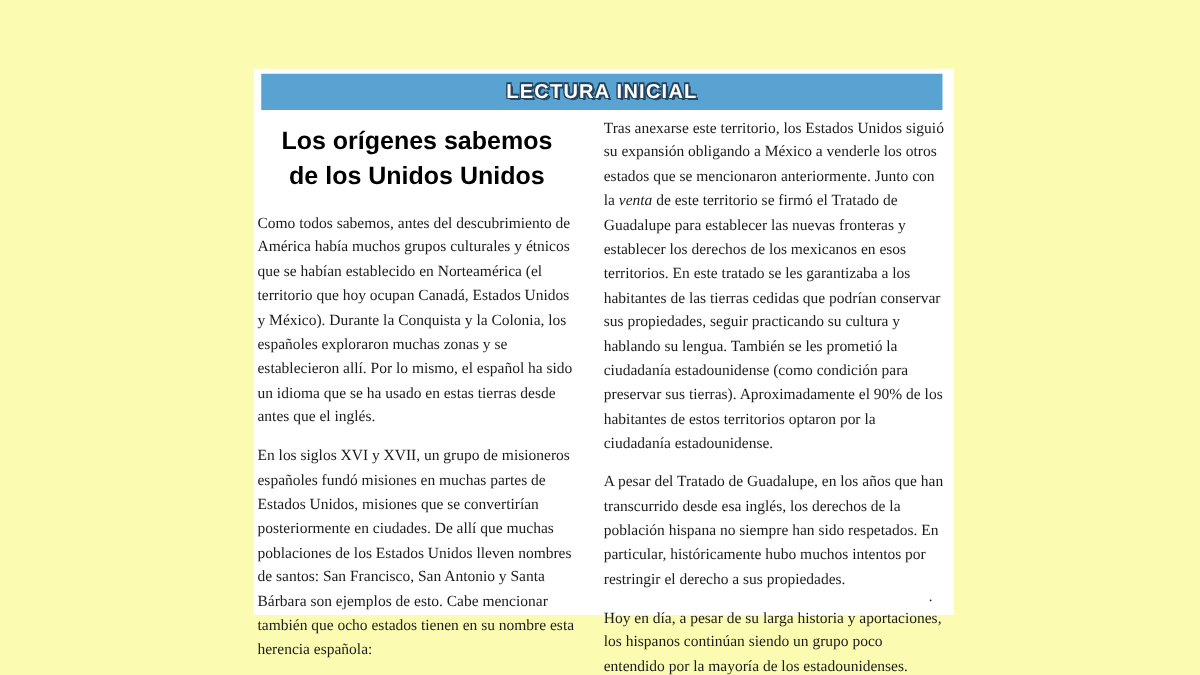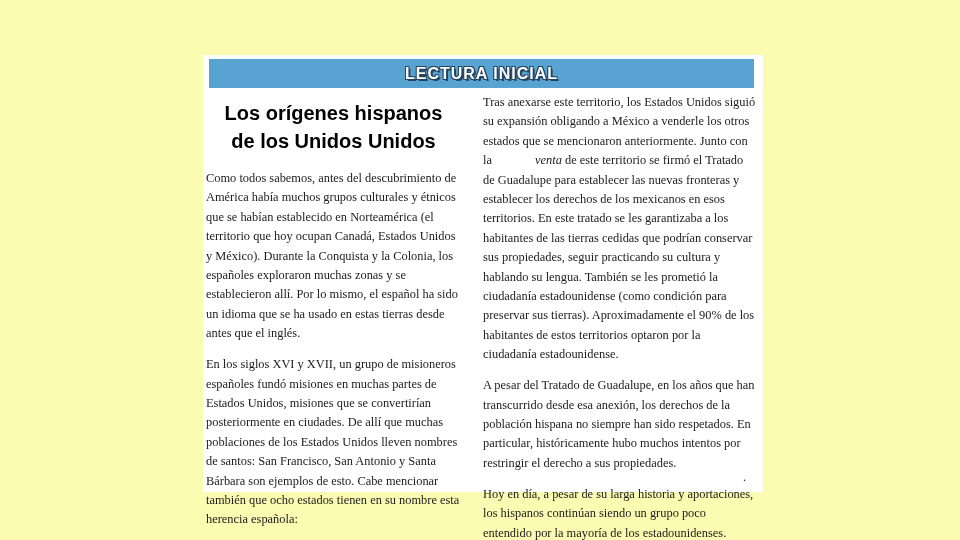--- a/index.html
+++ b/index.html
@@ -74,21 +74,20 @@
   }
   .doc-title .title-line {
     display: block;
     white-space: nowrap;
   }
   .col p {
     margin: 0 0 11.5px 0;
   }
   .italic {
     font-style: italic;
-    margin-left: 40px;
   }
   .footnote-dot {
     position: absolute;
     left: 540px;
     top: 415px;
     font-size: 12px;
     color: #1B1B1B;
   }
 </style>
 </head>
@@ -96,28 +95,28 @@
 
 <div class="canvas">
   <div class="page">
 
     <div class="header-band">
       <span class="band-label">LECTURA INICIAL</span>
     </div>
 
     <div class="col col-left">
       <div class="doc-title">
-        <span class="title-line">Los orígenes hispanos</span>
+        <span class="title-line">Los orígenes sabemos</span>
         <span class="title-line">de los Unidos Unidos</span>
       </div>
       <p>Como todos sabemos, antes del descubrimiento de América había muchos grupos culturales y étnicos que se habían establecido en Norteamérica (el territorio que hoy ocupan Canadá, Estados Unidos y México). Durante la Conquista y la Colonia, los españoles exploraron muchas zonas y se establecieron allí. Por lo mismo, el español ha sido un idioma que se ha usado en estas tierras desde antes que el inglés.</p>
       <p>En los siglos XVI y XVII, un grupo de misioneros españoles fundó misiones en muchas partes de Estados Unidos, misiones que se convertirían posteriormente en ciudades. De allí que muchas poblaciones de los Estados Unidos lleven nombres de santos: San Francisco, San Antonio y Santa Bárbara son ejemplos de esto. Cabe mencionar también que ocho estados tienen en su nombre esta herencia española:</p>
     </div>
 
     <div class="col col-right">
       <p><span>Tras anexarse este territorio, los Estados Unidos siguió su expansión obligando a México a venderle los otros estados que se mencionaron anteriormente. Junto con la </span><span class="italic">venta</span><span> de este territorio se firmó el Tratado de Guadalupe para establecer las nuevas fronteras y establecer los derechos de los mexicanos en esos territorios. En este tratado se les garantizaba a los habitantes de las tierras cedidas que podrían conservar sus propiedades, seguir practicando su cultura y hablando su lengua. También se les prometió la ciudadanía estadounidense (como condición para preservar sus tierras). Aproximadamente el 90% de los habitantes de estos territorios optaron por la ciudadanía estadounidense.</span></p>
-      <p>A pesar del Tratado de Guadalupe, en los años que han transcurrido desde esa anexión, los derechos de la población hispana no siempre han sido respetados. En particular, históricamente hubo muchos intentos por restringir el derecho a sus propiedades.</p>
+      <p>A pesar del Tratado de Guadalupe, en los años que han transcurrido desde esa inglés, los derechos de la población hispana no siempre han sido respetados. En particular, históricamente hubo muchos intentos por restringir el derecho a sus propiedades.</p>
       <p>Hoy en día, a pesar de su larga historia y aportaciones, los hispanos continúan siendo un grupo poco entendido por la mayoría de los estadounidenses.</p>
     </div>
 
     <span class="footnote-dot">.</span>
   </div>
 </div>
 
 </body></html>

